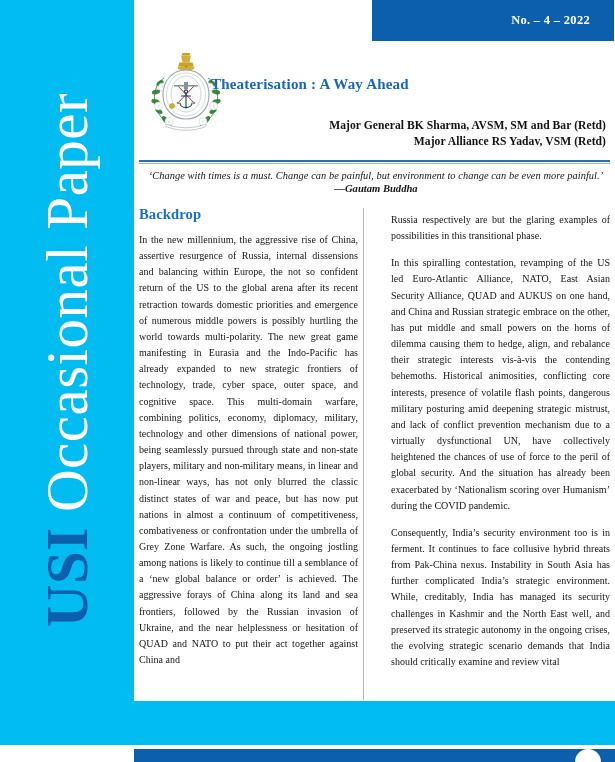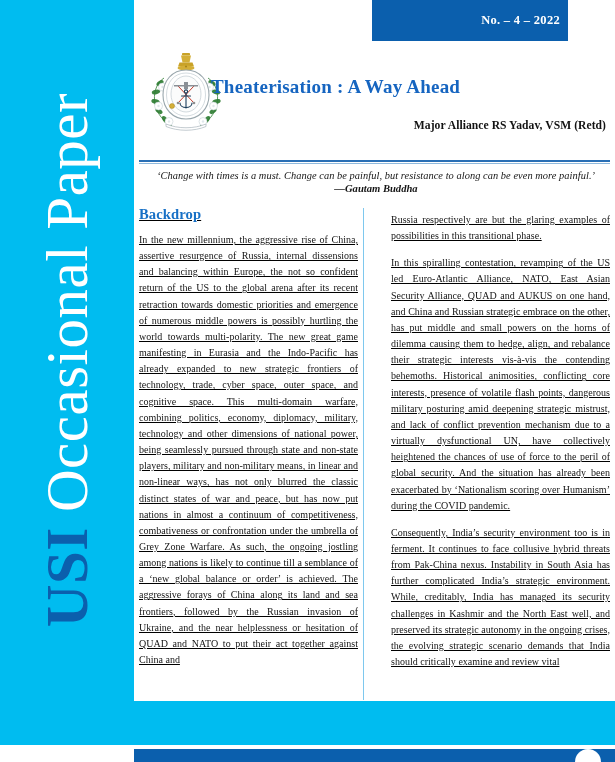--- a/index.html
+++ b/index.html
@@ -50,29 +50,29 @@
   .spine-rest {
     color: #ffffff;
     font-weight: 400;
   }
 
   
   .issue-banner {
     position: absolute;
     left: 372px;
     top: 0;
-    width: 196px;
+    width: 242px;
     height: 41px;
     background: #0b5fad;
     color: #ffffff;
     display: flex;
     align-items: center;
     justify-content: flex-end;
     box-sizing: border-box;
-    padding-right: 8px;
+    padding-right: 24px;
   }
   .issue-banner span {
     font-family: "Liberation Serif", serif;
     font-weight: 700;
     font-size: 12.5px;
     letter-spacing: 0.3px;
   }
 
   
   .content {
@@ -99,21 +99,21 @@
     width: 74px;
     height: 84px;
   }
   .paper-title {
     position: absolute;
     left: 71px;
     top: 28px;
     width: 400px;
     font-family: "Liberation Serif", serif;
     font-weight: 700;
-    font-size: 19px;
+    font-size: 15px;
     color: #1665c0;
     letter-spacing: 0.2px;
     white-space: nowrap;
   }
 
   .authors {
     position: absolute;
     left: 6px;
     top: 118px;
     width: 466px;
@@ -179,21 +179,20 @@
     top: 206px;
     width: 471px;
     height: 500px;
   }
   .col {
     position: absolute;
     top: 0;
     width: 219px;
     height: 500px;
     overflow: hidden;
-    text-decoration: underline;
   }
   .col-left  { left: 0; }
   .col-right { left: 252px; }
 
   .col-divider {
     position: absolute;
     left: 224px;
     top: 2px;
     width: 1px;
     height: 492px;
@@ -367,30 +366,31 @@
 
         <circle cx="46" cy="112" r="5" fill="#d4af37" stroke="#a8851c" stroke-width="1"></circle>
 
         <path d="M34 148 C58 158 90 158 114 148 L114 153 C90 163 58 163 34 153 Z" fill="#ffffff" stroke="#a9b5bb" stroke-width="1.4"></path>
       </svg>
 
       <div class="paper-title">Theaterisation : A Way Ahead</div>
     </div>
 
     <div class="authors">
+      <div class="author-line">Major General BK Sharma, AVSM, SM and Bar (Retd)</div>
       <div class="author-line">Major Alliance RS Yadav, VSM (Retd)</div>
     </div>
 
     <div class="rule-wrap">
       <div class="rule-thick"></div>
       <div class="rule-gap"></div>
       <div class="rule-thin"></div>
     </div>
 
-    <div class="quote">‘Change with times is a must. Change can be painful, but resistance to along can be even more painful.’</div>
+    <div class="quote">‘Change with times is a must. Change can be painful, but environment to change can be even more painful.’</div>
     <div class="quote-attrib">—Gautam Buddha</div>
 
     <div class="columns">
 
       <div class="col-divider"></div>
 
       <div class="col col-left">
         <div class="section-heading">Backdrop</div>
         <p class="para">In the new millennium, the aggressive rise of China, assertive resurgence of Russia, internal dissensions and balancing within Europe, the not so confident return of the US to the global arena after its recent retraction towards domestic priorities and emergence of numerous middle powers is possibly hurtling the world towards multi-polarity. The new great game manifesting in Eurasia and the Indo-Pacific has already expanded to new strategic frontiers of technology, trade, cyber space, outer space, and cognitive space. This multi-domain warfare, combining politics, economy, diplomacy, military, technology and other dimensions of national power, being seamlessly pursued through state and non-state players, military and non-military means, in linear and non-linear ways, has not only blurred the classic distinct states of war and peace, but has now put nations in almost a continuum of competitiveness, combativeness or confrontation under the umbrella of Grey Zone Warfare. As such, the ongoing jostling among nations is likely to continue till a semblance of a ‘new global balance or order’ is achieved. The aggressive forays of China along its land and sea frontiers, followed by the Russian invasion of Ukraine, and the near helplessness or hesitation of QUAD and NATO to put their act together against China and</p>
       </div>

